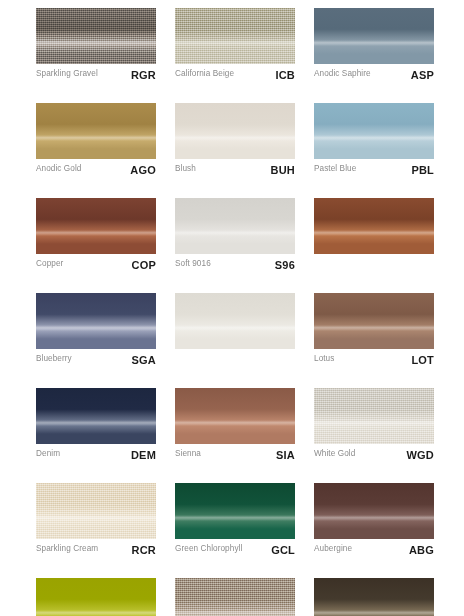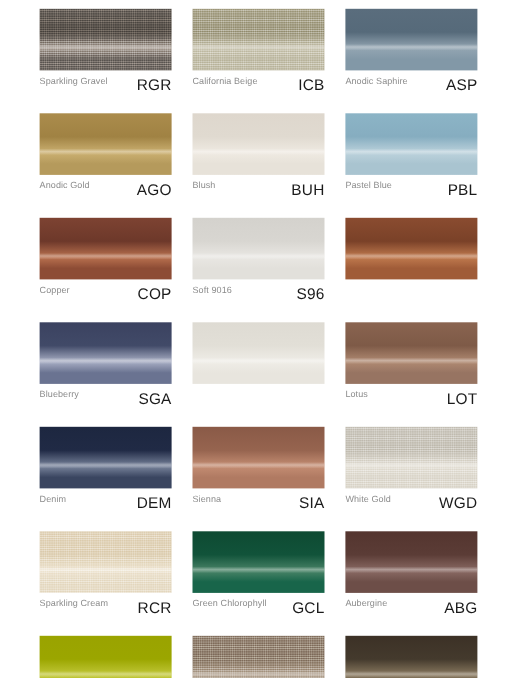--- a/index.html
+++ b/index.html
@@ -46,22 +46,22 @@
     align-items:flex-start;
     justify-content:space-between;
   }
   .name{
     font-size:8.2px;
     color:#8c8c8c;
     letter-spacing:.08px;
     white-space:nowrap;
   }
   .code{
-    font-size:14px;
-    font-weight:normal;
+    font-size:11px;
+    font-weight:bold;
     color:#1b1b1b;
     letter-spacing:.2px;
     white-space:nowrap;
   }
 </style>
 </head>
 <body>
 
 <div id="grid">
     <div class="cell">

